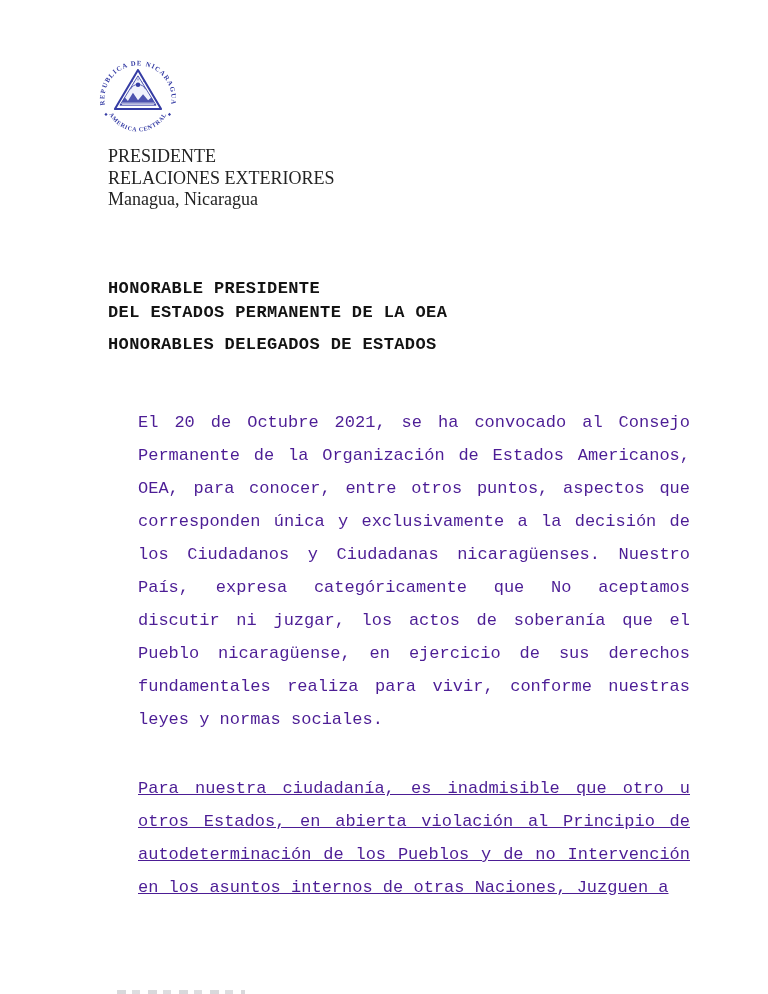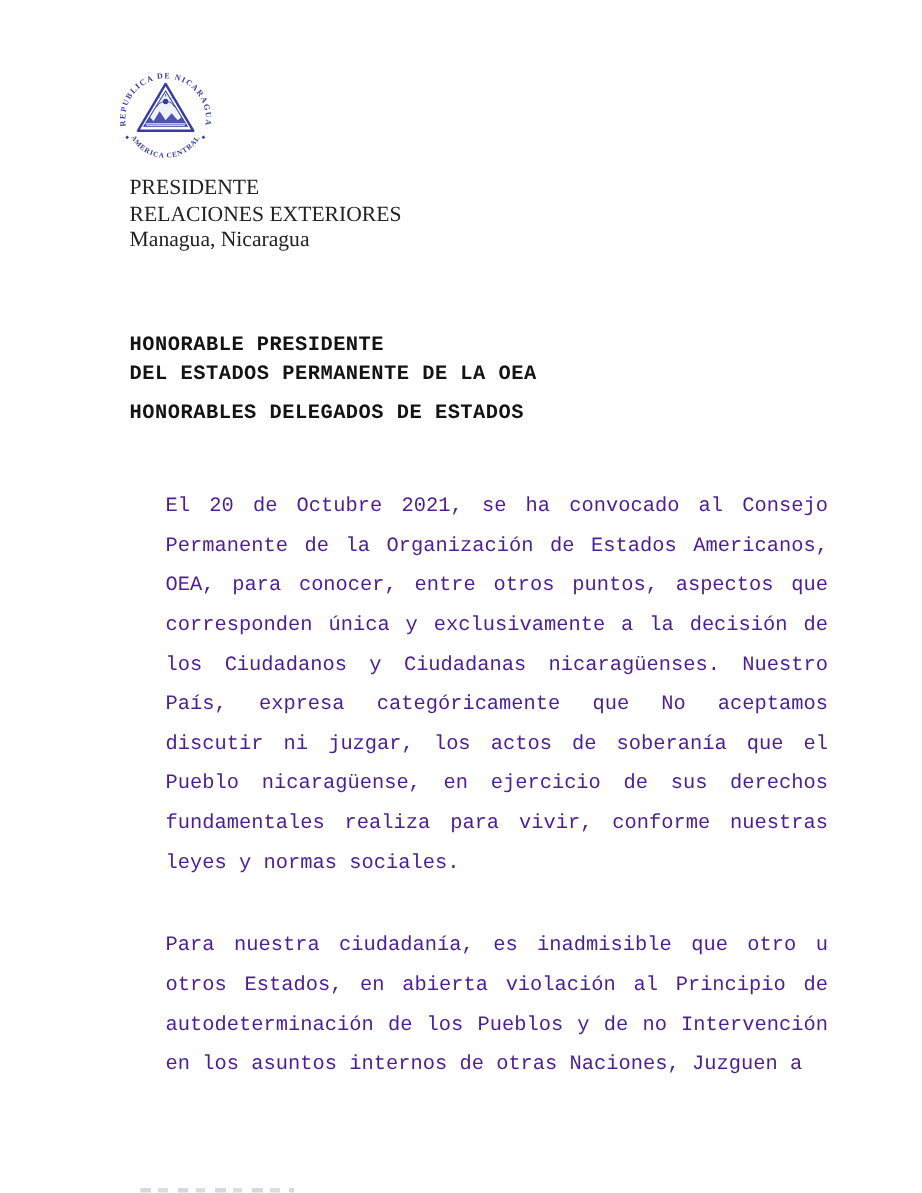--- a/index.html
+++ b/index.html
@@ -58,21 +58,21 @@
     top: 406px;
     width: 552px;
     font-family: "Liberation Mono", monospace;
     font-size: 17px;
     line-height: 33px;
     color: #4c1d95;
     text-align: justify;
     margin-left: 30px;
   }
   .letter-body p { margin: 0; }
-  .letter-body p + p { margin-top: 36px; }
+  .letter-body p + p { margin-top: 36px; text-decoration: underline; }
 
   
   .cutoff-fragment {
     position: absolute;
     left: 117px;
     top: 990px;
     width: 128px;
     height: 4px;
     background: repeating-linear-gradient(90deg,
       #a9a9af 0 9px, transparent 9px 15px,

